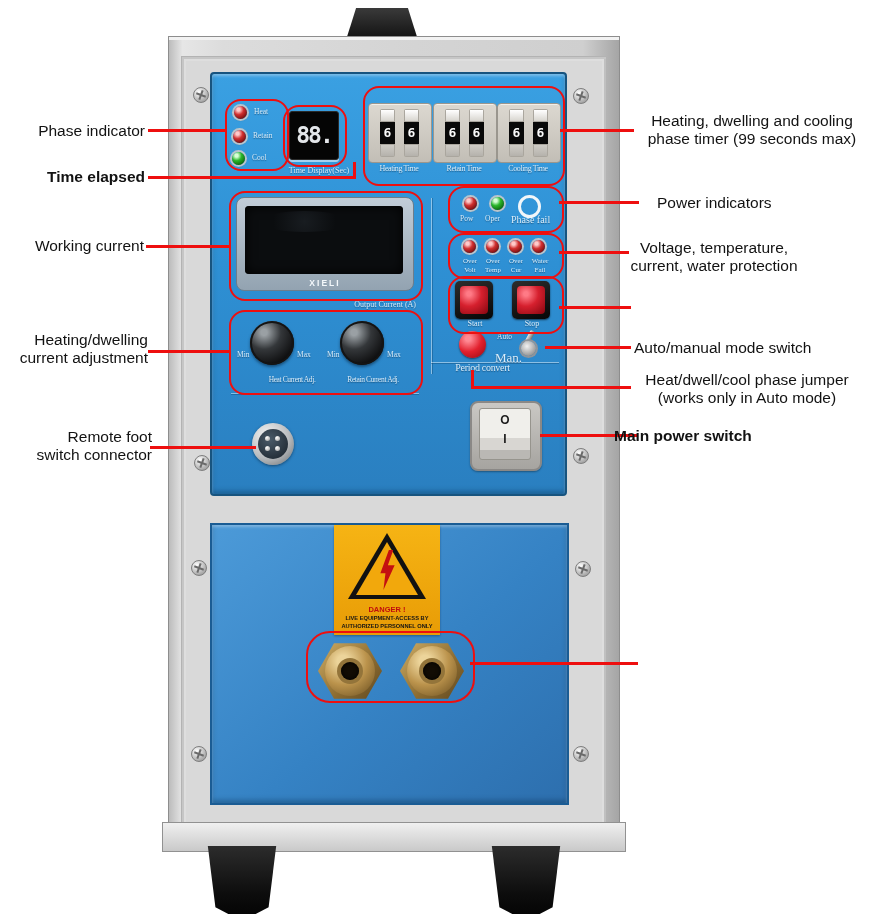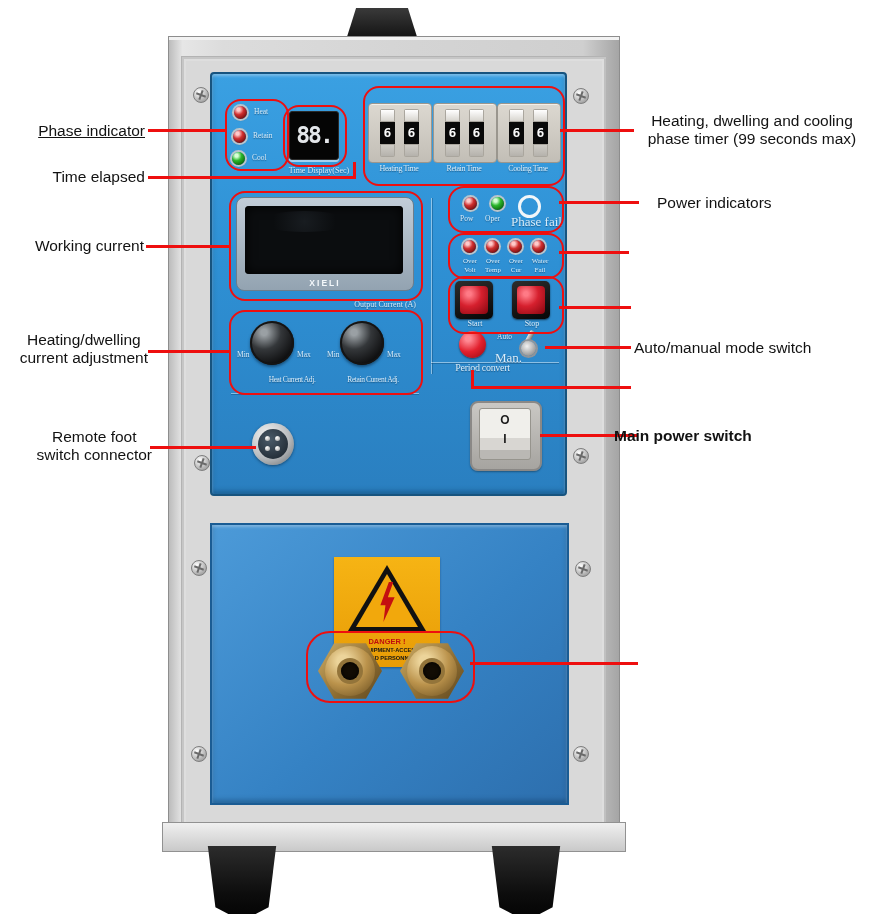--- a/index.html
+++ b/index.html
@@ -83,37 +83,37 @@
           background:radial-gradient(circle at 40% 35%,#4a5a68,#222c36 80%);}
   .din-pin{position:absolute;width:5px;height:5px;border-radius:50%;background:radial-gradient(circle at 35% 30%,#fff,#9a9a9a);}
   .hex{width:64px;height:58px;clip-path:polygon(25% 2%,75% 2%,100% 50%,75% 98%,25% 98%,0% 50%);
        background:linear-gradient(135deg,#cfae66,#8a6a30 60%,#5e4720);}
   .brass-face{width:50px;height:50px;border-radius:50%;
        background:radial-gradient(circle at 36% 30%,#ecd49a 0 12%,#bb934c 50%,#6e5222 95%);}
   .brass-hole{position:absolute;left:16px;top:16px;width:18px;height:18px;border-radius:50%;background:#120c04;
        box-shadow:0 0 0 4px #93743a, inset 0 0 4px #000;}
   
   .sticker{width:106px;height:110px;background:linear-gradient(180deg,#f6b414,#e89c06);
-       box-shadow:0 1px 2px rgba(0,30,60,.4);text-align:center;margin-top:32px;}
+       box-shadow:0 1px 2px rgba(0,30,60,.4);text-align:center;}
   .tri-outer{position:absolute;left:14px;top:8px;width:78px;height:66px;background:#111;
        clip-path:polygon(50% 0,100% 100%,0 100%);}
   .tri-inner{position:absolute;left:8px;top:9px;width:62px;height:53px;background:#f2a80c;
        clip-path:polygon(50% 0,100% 100%,0 100%);}
   .bolt{position:absolute;left:31px;top:17px;width:17px;height:40px;background:#c41010;
        clip-path:polygon(58% 0,8% 58%,38% 58%,26% 100%,92% 38%,52% 38%,84% 0);}
   .stick-title{position:absolute;left:0;right:0;top:80px;color:#c00d0d;font-weight:bold;font-size:7.5px;}
   .stick-line{position:absolute;left:0;right:0;color:#151515;font-weight:bold;font-size:6px;transform:scale(.95);}
   
   .callout{border:2.5px solid #ee0f0f;border-radius:16px;pointer-events:none;z-index:6;}
   .rline{height:2.5px;background:#ee0f0f;z-index:7;}
   .rline-v{width:2.5px;background:#ee0f0f;z-index:7;}
   .ann{color:#121212;font-size:15.5px;line-height:1.18;white-space:pre-line;z-index:8;}
   .ann.r{text-align:center;}
   .ann.l1{text-align:right;}
-  .ann.lc{text-align:center;}
+  .ann.lc{text-align:right;}
 </style>
 </head>
 <body>
 
 <div id="stage">
 
   <div class="abs handle"></div>
   <div class="abs cabinet"></div>
   <div class="abs innerface"></div>
   <div class="abs baseplate"></div>
@@ -182,21 +182,21 @@
   </div>
   <div class="abs ptext" style="left:368px;top:164px;width:62px;text-align:center;font-size:8px;letter-spacing:-.4px;z-index:3;">Heating Time</div>
   <div class="abs ptext" style="left:433px;top:164px;width:62px;text-align:center;font-size:8px;letter-spacing:-.4px;z-index:3;">Retain Time</div>
   <div class="abs ptext" style="left:497px;top:164px;width:62px;text-align:center;font-size:8px;letter-spacing:-.4px;z-index:3;">Cooling Time</div>
 
   <div class="abs led red" style="left:464px;top:197px;z-index:3;"></div>
   <div class="abs led green" style="left:491px;top:197px;z-index:3;"></div>
   <div class="abs ring-white" style="left:518px;top:195px;z-index:3;"></div>
   <div class="abs ptext" style="left:460px;top:214px;font-size:7.5px;z-index:3;">Pow</div>
   <div class="abs ptext" style="left:485px;top:214px;font-size:7.5px;z-index:3;">Oper</div>
-  <div class="abs ptext" style="left:511px;top:214px;font-size:13px;z-index:3;">Phase fail</div>
+  <div class="abs ptext" style="left:511px;top:214px;font-size:10px;z-index:3;">Phase fail</div>
 
   <div class="abs led red" style="left:463px;top:240px;z-index:3;"></div>
   <div class="abs led red" style="left:486px;top:240px;z-index:3;"></div>
   <div class="abs led red" style="left:509px;top:240px;z-index:3;"></div>
   <div class="abs led red" style="left:532px;top:240px;z-index:3;"></div>
   <div class="abs ptext" style="left:459px;top:257px;width:22px;text-align:center;font-size:7px;z-index:3;">Over</div>
   <div class="abs ptext" style="left:482px;top:257px;width:22px;text-align:center;font-size:7px;z-index:3;">Over</div>
   <div class="abs ptext" style="left:505px;top:257px;width:22px;text-align:center;font-size:7px;z-index:3;">Over</div>
   <div class="abs ptext" style="left:528px;top:257px;width:24px;text-align:center;font-size:7px;z-index:3;">Water</div>
   <div class="abs ptext" style="left:459px;top:266px;width:22px;text-align:center;font-size:7px;z-index:3;">Volt</div>
@@ -289,27 +289,31 @@
   <div class="abs rline" style="left:560px;top:129px;width:74px;"></div>
   <div class="abs rline" style="left:559px;top:201px;width:80px;"></div>
   <div class="abs rline" style="left:559px;top:251px;width:70px;"></div>
   <div class="abs rline" style="left:559px;top:306px;width:72px;"></div>
   <div class="abs rline" style="left:545px;top:346px;width:86px;"></div>
   <div class="abs rline-v" style="left:471px;top:370px;height:18px;"></div>
   <div class="abs rline" style="left:471px;top:386px;width:160px;"></div>
   <div class="abs rline" style="left:540px;top:434px;width:98px;"></div>
   <div class="abs rline" style="left:470px;top:662px;width:168px;"></div>
 
-  <div class="abs ann l1" style="right:742px;top:122px;text-decoration:underline;">Phase indicator</div>
-  <div class="abs ann l1" style="right:742px;top:168px;">Time elapsed</div>
+  <div class="abs ann l1" style="right:742px;top:122px;">Phase indicator</div>
+  <div class="abs ann l1" style="right:742px;top:168px;font-weight:bold;">Time elapsed</div>
   <div class="abs ann l1" style="right:743px;top:237px;">Working current</div>
   <div class="abs ann lc" style="right:739px;top:331px;">Heating/dwelling
 current adjustment</div>
   <div class="abs ann lc" style="right:735px;top:428px;">Remote foot
 switch connector</div>
 
   <div class="abs ann r" style="left:622px;top:112px;width:260px;">Heating, dwelling and cooling
 phase timer (99 seconds max)</div>
   <div class="abs ann r" style="left:640px;top:194px;margin-left:17px;">Power indicators</div>
+  <div class="abs ann r" style="left:608px;top:239px;width:212px;">Voltage, temperature,
+current, water protection</div>
   <div class="abs ann r" style="left:634px;top:339px;">Auto/manual mode switch</div>
+  <div class="abs ann r" style="left:618px;top:371px;width:258px;">Heat/dwell/cool phase jumper
+(works only in Auto mode)</div>
   <div class="abs ann r" style="left:614px;top:427px;font-weight:bold;">Main power switch</div>
 
 </div>
 
 </body></html>

